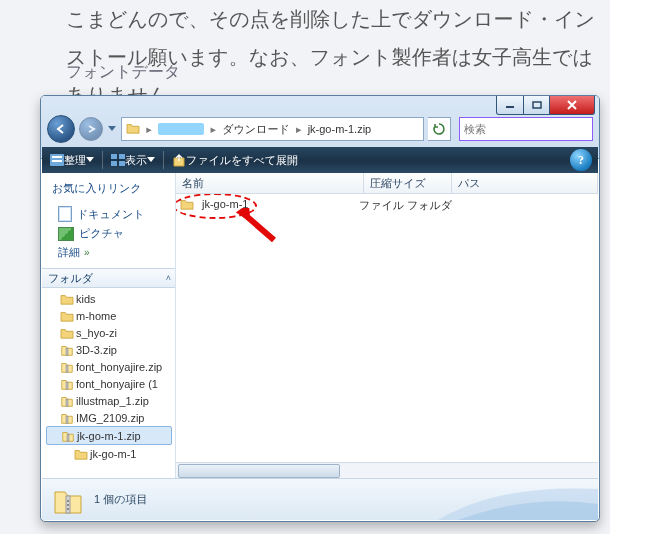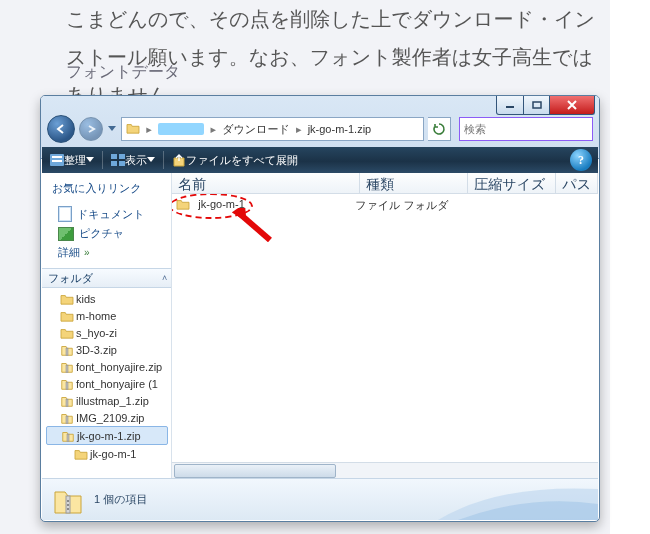--- a/index.html
+++ b/index.html
@@ -48,21 +48,21 @@
   .tree{flex:1;overflow:auto;padding:2px 0 2px 4px}
   .tree-item{display:flex;align-items:center;gap:2px;height:17px;padding-left:14px;font-size:11px;white-space:nowrap;color:#333}
   .tree-item.sel{background:#d7e8f9;border:1px solid #8ab6e6;border-radius:2px;margin-right:3px}
   .tree-item.sub{padding-left:28px}
   .folder-ico{width:14px;height:12px}
   .zip-ico{width:14px;height:14px}
   .tree::-webkit-scrollbar{width:15px}
   .tree::-webkit-scrollbar-thumb{background:#c7d3e0;border:1px solid #9fb4c9}
   
   .right{flex:1;display:flex;flex-direction:column}
-  .cols{height:20px;background:linear-gradient(#fdfefe,#eef3f8);border-bottom:1px solid #d3dde7;display:flex;font-size:14px;color:#2a4664;position:relative}
+  .cols{height:20px;background:linear-gradient(#fdfefe,#eef3f8);border-bottom:1px solid #d3dde7;display:flex;font-size:11px;color:#2a4664;position:relative}
   .col{padding:3px 6px;border-right:1px solid #d3dde7;white-space:nowrap}
   .col.c-name{flex:0 0 175px} .col.c-type{flex:0 0 95px} .col.c-size{flex:0 0 75px} .col.c-path{flex:1}
   .files{flex:1;position:relative;overflow:auto}
   .file-row{position:absolute;top:3px;left:4px;display:flex;align-items:center;gap:4px;font-size:11px}
   .file-row .fname{padding:1px 4px}
   .circ{position:absolute;border:2px dashed #e30808;border-radius:50%}
   .arrow-annot{position:absolute}
   .type-cell{position:absolute;left:183px;top:4px;font-size:11px}
   .hscroll{height:16px;background:#f1f4f8;border-top:1px solid #d3dde7;display:flex;align-items:center}
   .hscroll .thumb{width:160px;height:12px;margin-left:2px;background:linear-gradient(#eaf1f8,#cddbe9);border:1px solid #9fb4c9;border-radius:2px}
@@ -271,21 +271,20 @@
               </svg>
               <span>jk-go-m-1</span>
             </div>
             <div class="tree-item sub"></div>
           </div>
       </div>
 
       <div class="right">
         <div class="cols">
           <div class="col c-name">名前</div>
-          <div class="col c-type">種類</div>
           <div class="col c-size">圧縮サイズ</div>
           <div class="col c-path">パス</div>
         </div>
         <div class="files">
           <div class="file-row">
             <svg class="folder-ico" viewBox="0 0 16 14">
                 <path d="M1 3h5l1 2h8v8H1z" fill="#f4d47a" stroke="#caa53a"></path>
               </svg>
             <span class="fname">jk-go-m-1</span>
           </div>

